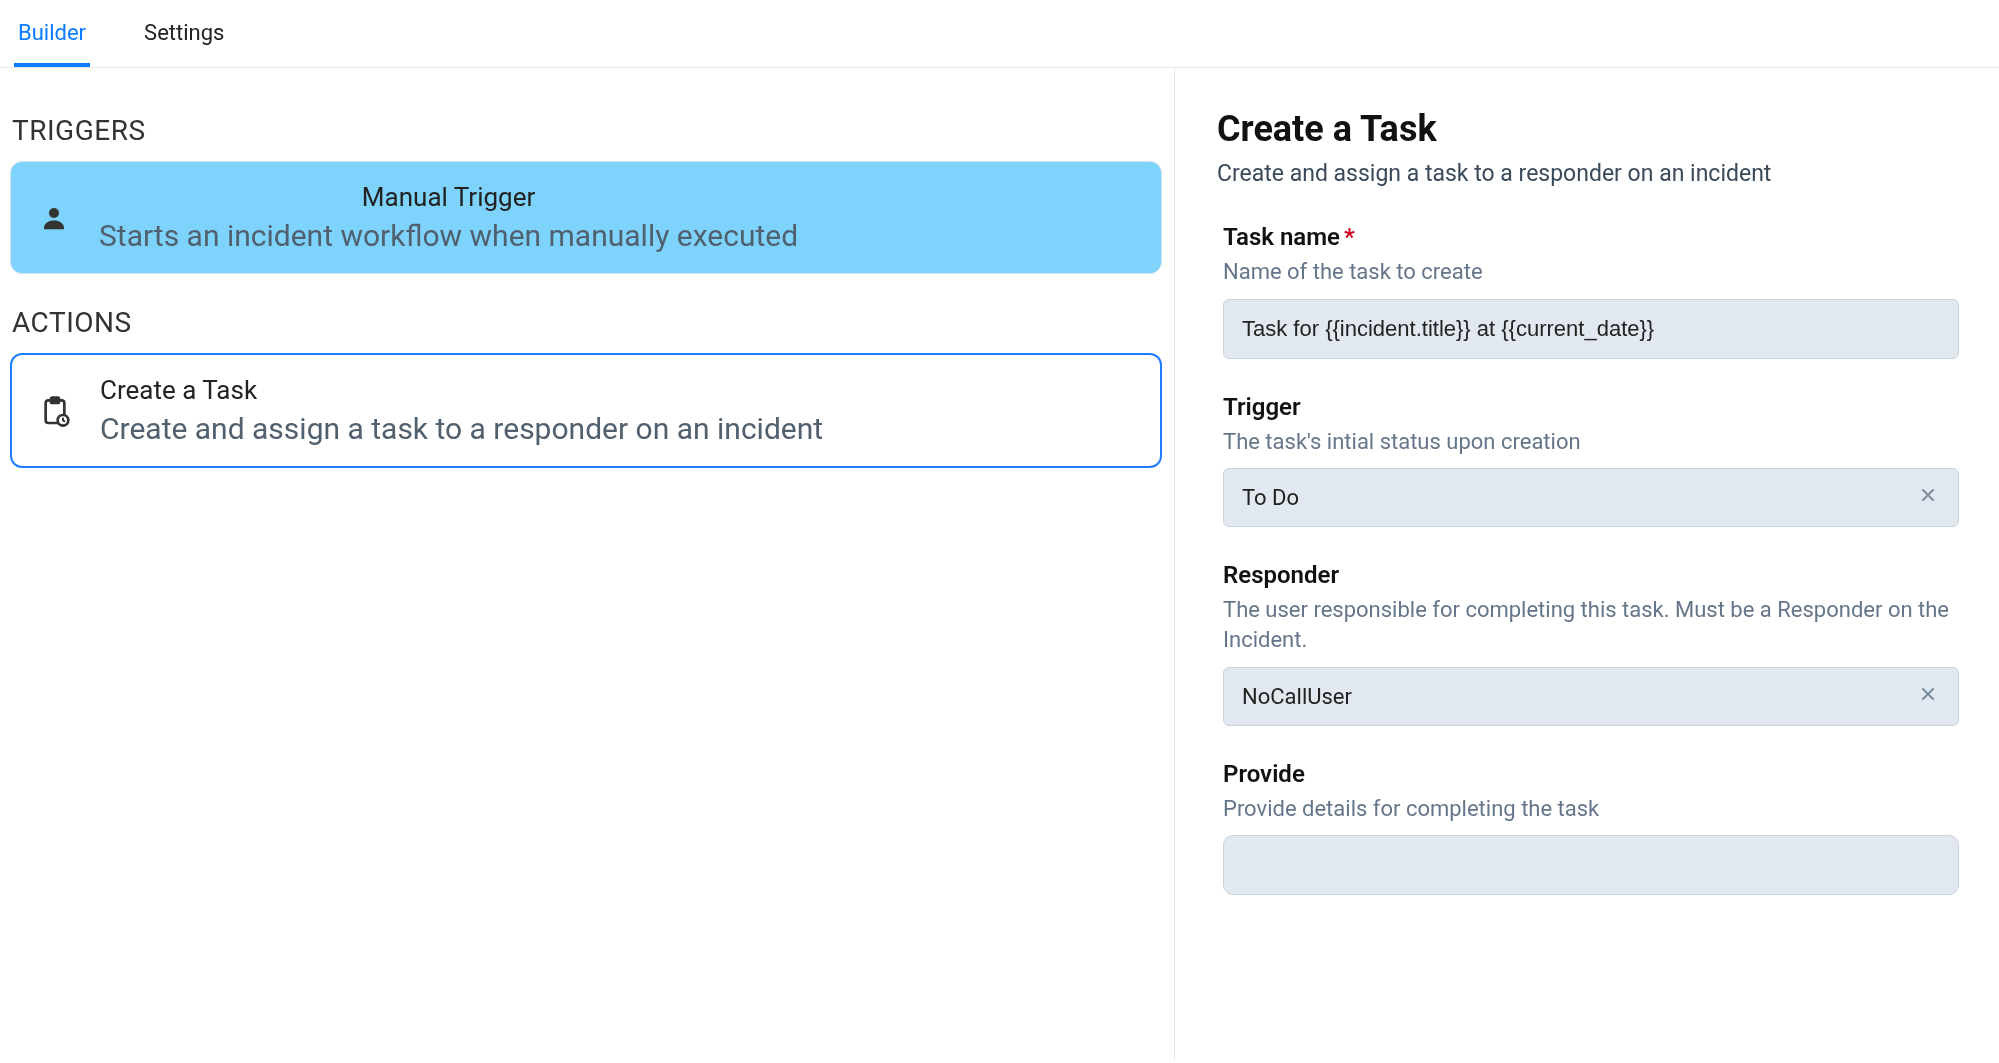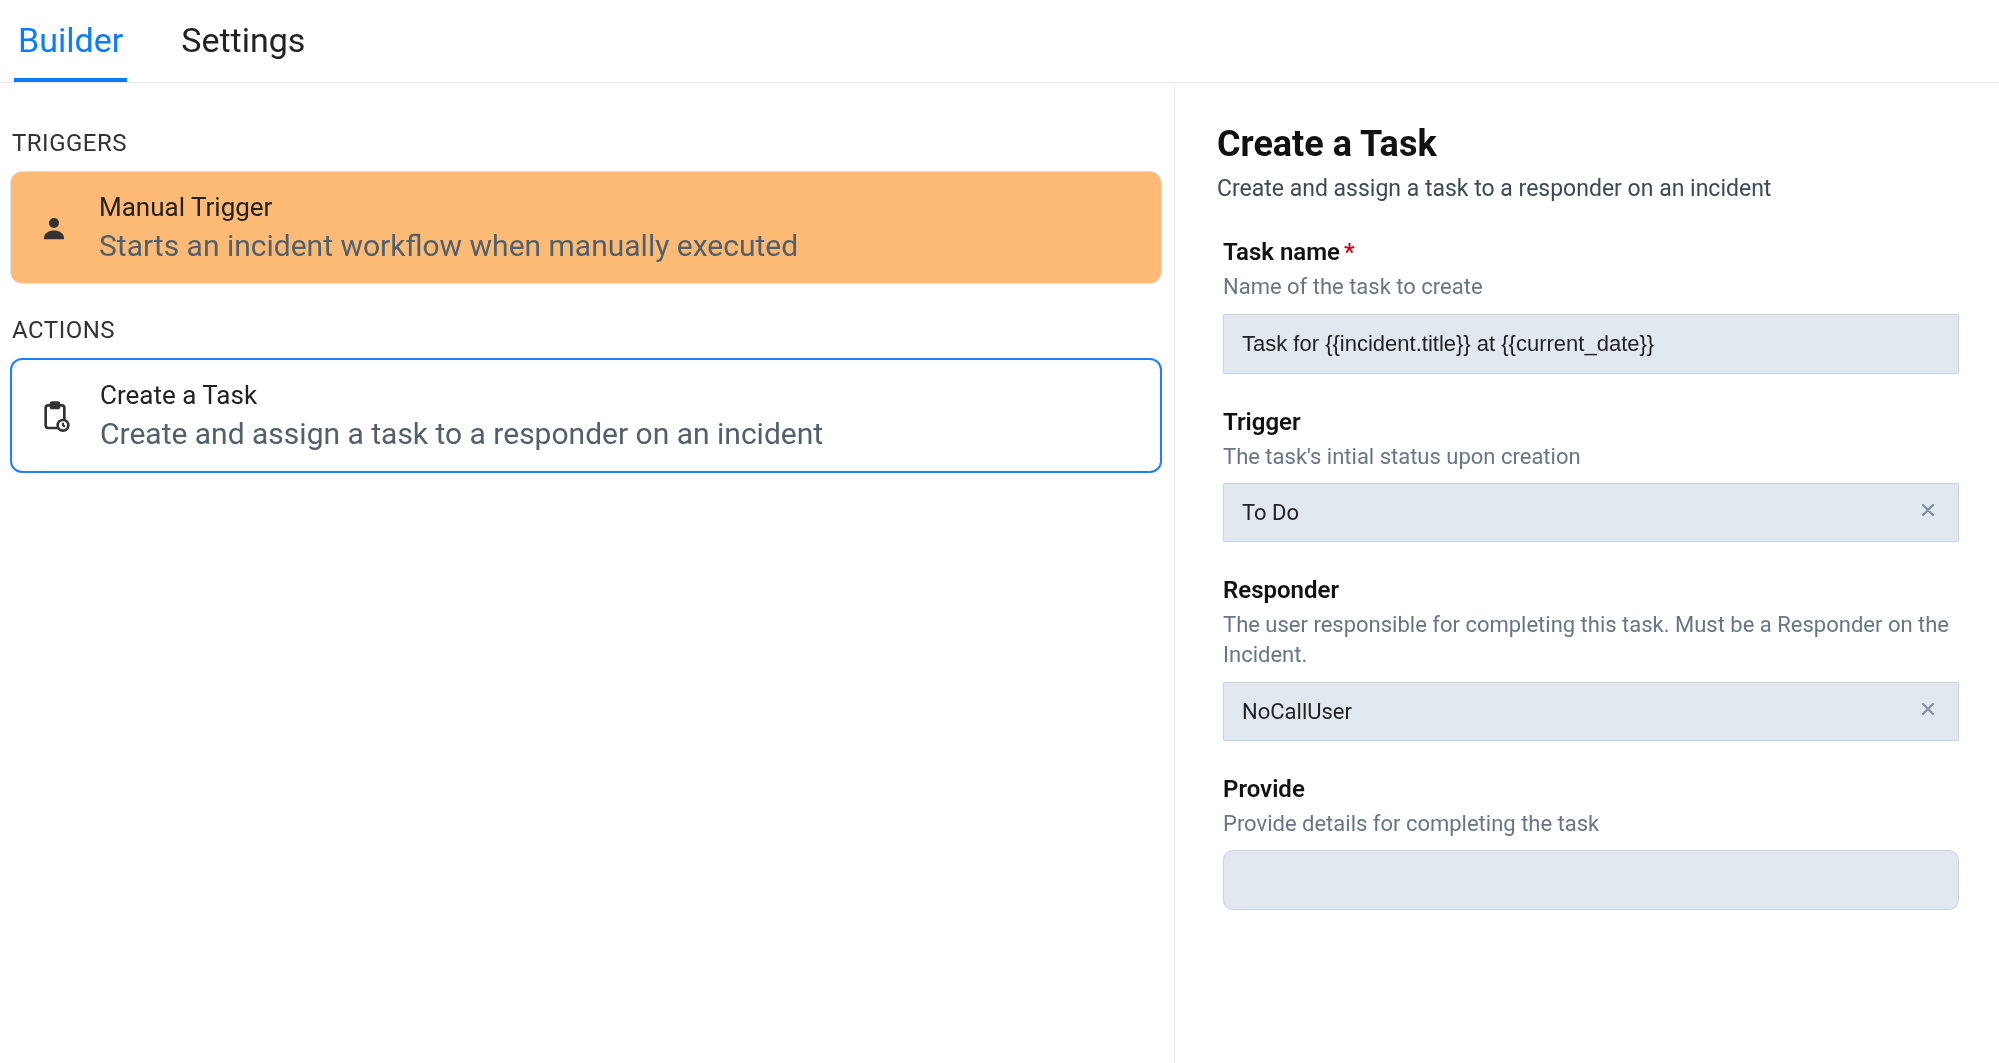--- a/index.html
+++ b/index.html
@@ -13,56 +13,57 @@
     overflow: hidden;
   }
   .tabs {
     display: flex;
     gap: 50px;
     padding: 8px 14px 0 14px;
     border-bottom: 1px solid #e8e8e8;
   }
   .tab {
     padding: 12px 4px 18px 4px;
-    font-size: 34px;
+    font-size: 22px;
     cursor: pointer;
     color: #222;
     border-bottom: 4px solid transparent;
   }
   .tab.active {
     color: #0b7bff;
     border-bottom-color: #0b7bff;
     font-weight: 400;
   }
   .body {
     display: flex;
     height: calc(100% - 70px);
   }
   .left {
     width: 1175px;
     padding: 30px 12px 30px 10px;
     border-right: 1px solid #e8e8e8;
   }
   .section-label {
-    font-size: 24px;
+    font-size: 28px;
     letter-spacing: 0.5px;
     color: #333;
     margin: 16px 0 14px 2px;
   }
   .card {
     border: 1px solid #d6e3ef;
     border-radius: 12px;
     padding: 20px 26px;
     display: flex;
     align-items: center;
     gap: 28px;
     margin-bottom: 32px;
   }
   .card.trigger {
-    background: #fdba74;
+    background: #7dd3fc;
+    text-align: center;
   }
   .card.action {
     background: #fff;
   }
   .card.selected {
     border: 2px solid #1f7eff;
   }
   .card-icon {
     width: 34px;
     display: flex;
@@ -112,21 +113,21 @@
     line-height: 1.35;
   }
   .req {
     color: #d0021b;
     margin-left: 4px;
   }
   .input {
     width: 100%;
     background: #e2e8ef;
     border: 1px solid #c9d3de;
-    border-radius: 1px;
+    border-radius: 6px;
     font-size: 22px;
     color: #222;
     padding: 16px 18px;
     display: flex;
     align-items: center;
     justify-content: space-between;
   }
   .input input {
     border: none;
     background: transparent;

